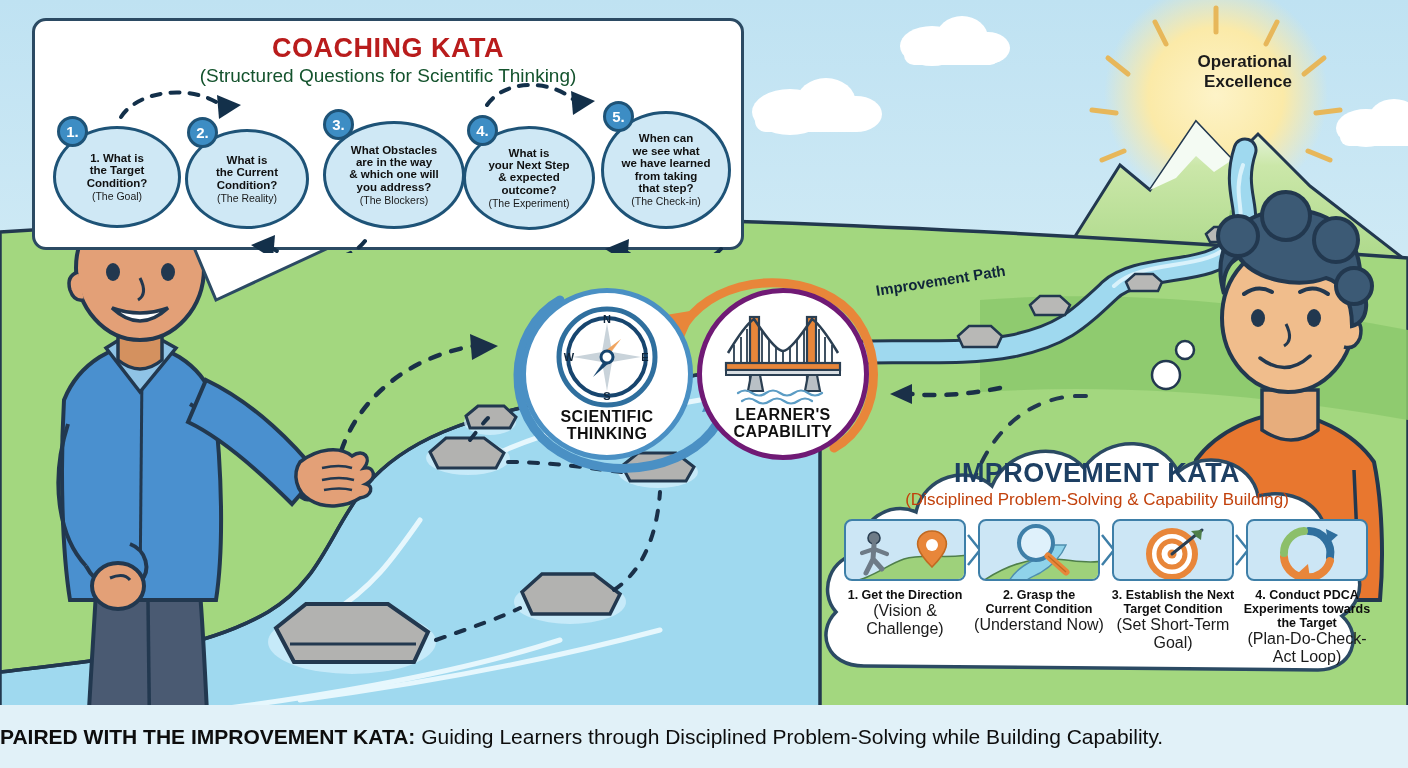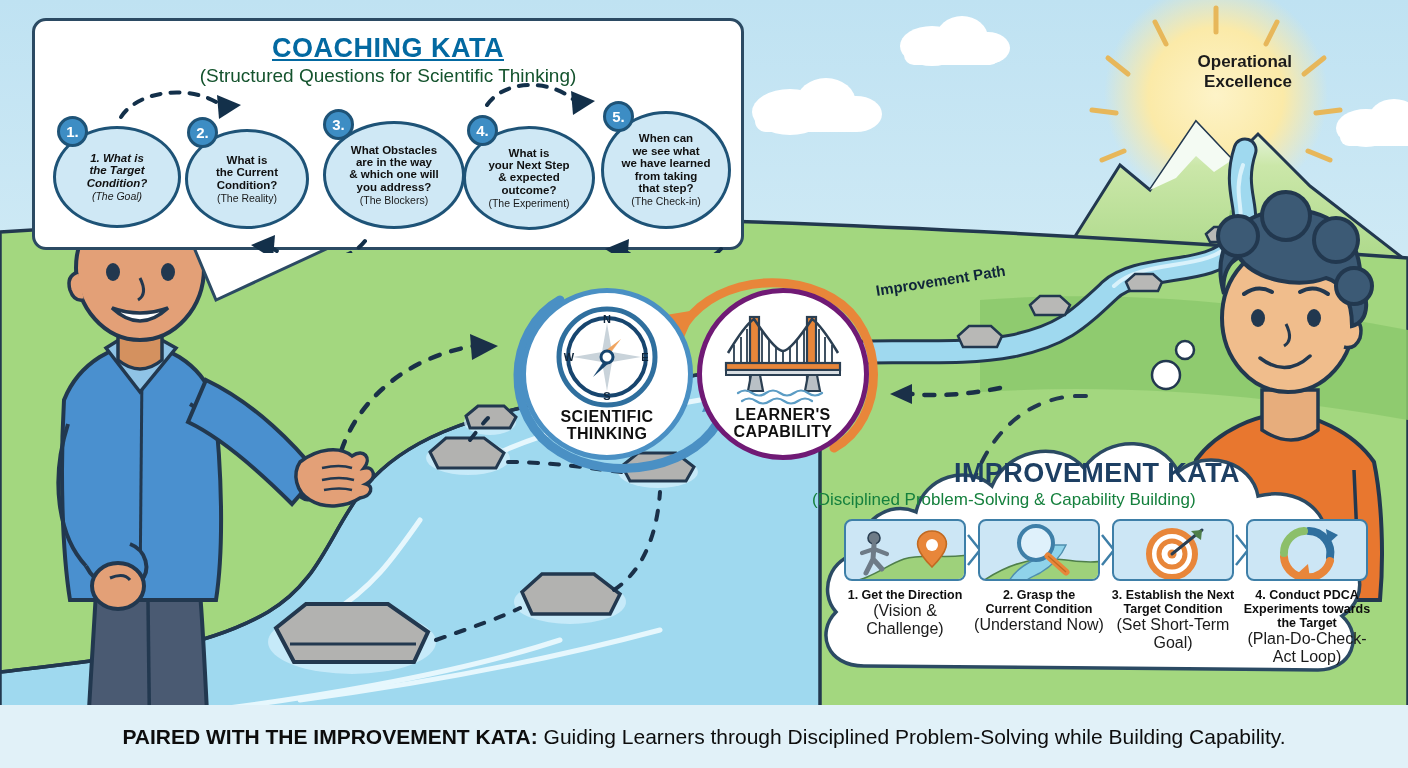--- a/index.html
+++ b/index.html
@@ -8,30 +8,30 @@
   #scene{position:absolute;inset:0;}
   .abs{position:absolute;}
 
   
   #coaching-panel{
     left:32px;top:18px;width:712px;height:232px;
     background:#ffffff;border:3px solid #2b4a63;border-radius:14px;
     box-sizing:border-box;z-index:40;
   }
   #coaching-title{
-    text-align:center;font-size:27px;font-weight:bold;color:#0369a1;
-    letter-spacing:.5px;margin-top:12px;text-decoration:underline;
+    text-align:center;font-size:27px;font-weight:bold;color:#b91c1c;
+    letter-spacing:.5px;margin-top:12px;
   }
   #coaching-sub{
     text-align:center;font-size:19px;color:#14532d;margin-top:1px;
   }
   .bubble{
     position:absolute;background:#cfe8f5;border:3px solid #1e5377;
     border-radius:50%;box-sizing:border-box;
-    display:flex;flex-direction:column;align-items:center;justify-content:center;
+    display:flex;flex-direction:column;justify-content:center;
     text-align:center;line-height:1.08;z-index:3;
   }
   .bubble .q{font-size:11.5px;font-weight:bold;color:#101010;padding:0 6px;}
   .bubble .hint{font-size:10.5px;color:#1a1a1a;margin-top:2px;}
   .badge{
     position:absolute;width:31px;height:31px;border-radius:50%;
     background:#3d8dc4;border:3px solid #1e5377;box-sizing:border-box;
     color:#ffffff;font-size:15px;font-weight:bold;
     display:flex;align-items:center;justify-content:center;z-index:6;
   }
@@ -48,22 +48,22 @@
     line-height:1.04;letter-spacing:.4px;
   }
 
   
   #improvement-cloud{left:812px;top:420px;width:570px;height:280px;z-index:38;}
   #ik-title{
     position:absolute;left:0;top:38px;width:100%;text-align:center;
     font-size:27px;font-weight:bold;color:#1d3f63;letter-spacing:.4px;
   }
   #ik-sub{
-    position:absolute;left:0;top:70px;width:100%;
-    font-size:17px;color:#15803d;
+    position:absolute;left:0;top:70px;width:100%;text-align:center;
+    font-size:17px;color:#c2410c;
   }
   .ik-box{
     position:absolute;top:99px;width:122px;height:62px;
     background:#cce6f5;border:2px solid #3e7fa8;border-radius:8px;
     box-sizing:border-box;overflow:hidden;
   }
   .ik-cap{position:absolute;top:168px;width:142px;text-align:center;line-height:1.12;}
   .ik-cap .t{font-size:12.5px;font-weight:bold;color:#0e0e0e;}
   .ik-cap .s{font-size:16px;color:#1a1a1a;}
 
@@ -74,21 +74,21 @@
   }
   #improvement-path-label{
     left:876px;top:282px;z-index:22;
     font-size:15px;font-weight:bold;color:#10253a;
     transform:rotate(-9deg);transform-origin:left center;white-space:nowrap;
   }
 
   
   #footer{
     left:0;top:705px;width:1408px;height:63px;background:#e1f1f8;
-    display:flex;align-items:center;justify-content:center;z-index:60;
+    display:flex;align-items:center;justify-content:flex-start;z-index:60;
   }
   #footer-text{font-size:21px;color:#0d0d0d;}
   #footer-text b{font-weight:bold;}
 </style>
 </head>
 <body>
 
 <div id="stage">
 
   <svg id="scene" viewBox="0 0 1408 768" width="1408" height="768">
@@ -346,21 +346,21 @@
       <path d="M536 70 l24 10 l-22 14 z" fill="#13304a"></path>
       <g fill="none" stroke="#13304a" stroke-width="4" stroke-linecap="round" stroke-dasharray="9 10">
         <path d="M330 220 C 310 246, 258 244, 236 226"></path>
         <path d="M686 228 C 664 252, 612 248, 590 230"></path>
       </g>
       <path d="M240 214 l-24 10 l22 14 z" fill="#13304a"></path>
       <path d="M594 218 l-24 10 l22 14 z" fill="#13304a"></path>
     </svg>
 
     <div class="badge" style="left:22px;top:95px;">1.</div>
-    <div class="bubble" style="left:18px;top:105px;width:128px;height:102px;font-style:italic;">
+    <div class="bubble" style="left:18px;top:105px;width:128px;height:102px;">
       <div class="q">1. What is<br>the Target<br>Condition?</div>
       <div class="hint">(The Goal)</div>
     </div>
 
     <div class="badge" style="left:152px;top:96px;">2.</div>
     <div class="bubble" style="left:150px;top:108px;width:124px;height:100px;">
       <div class="q">What is<br>the Current<br>Condition?</div>
       <div class="hint">(The Reality)</div>
     </div>
 

